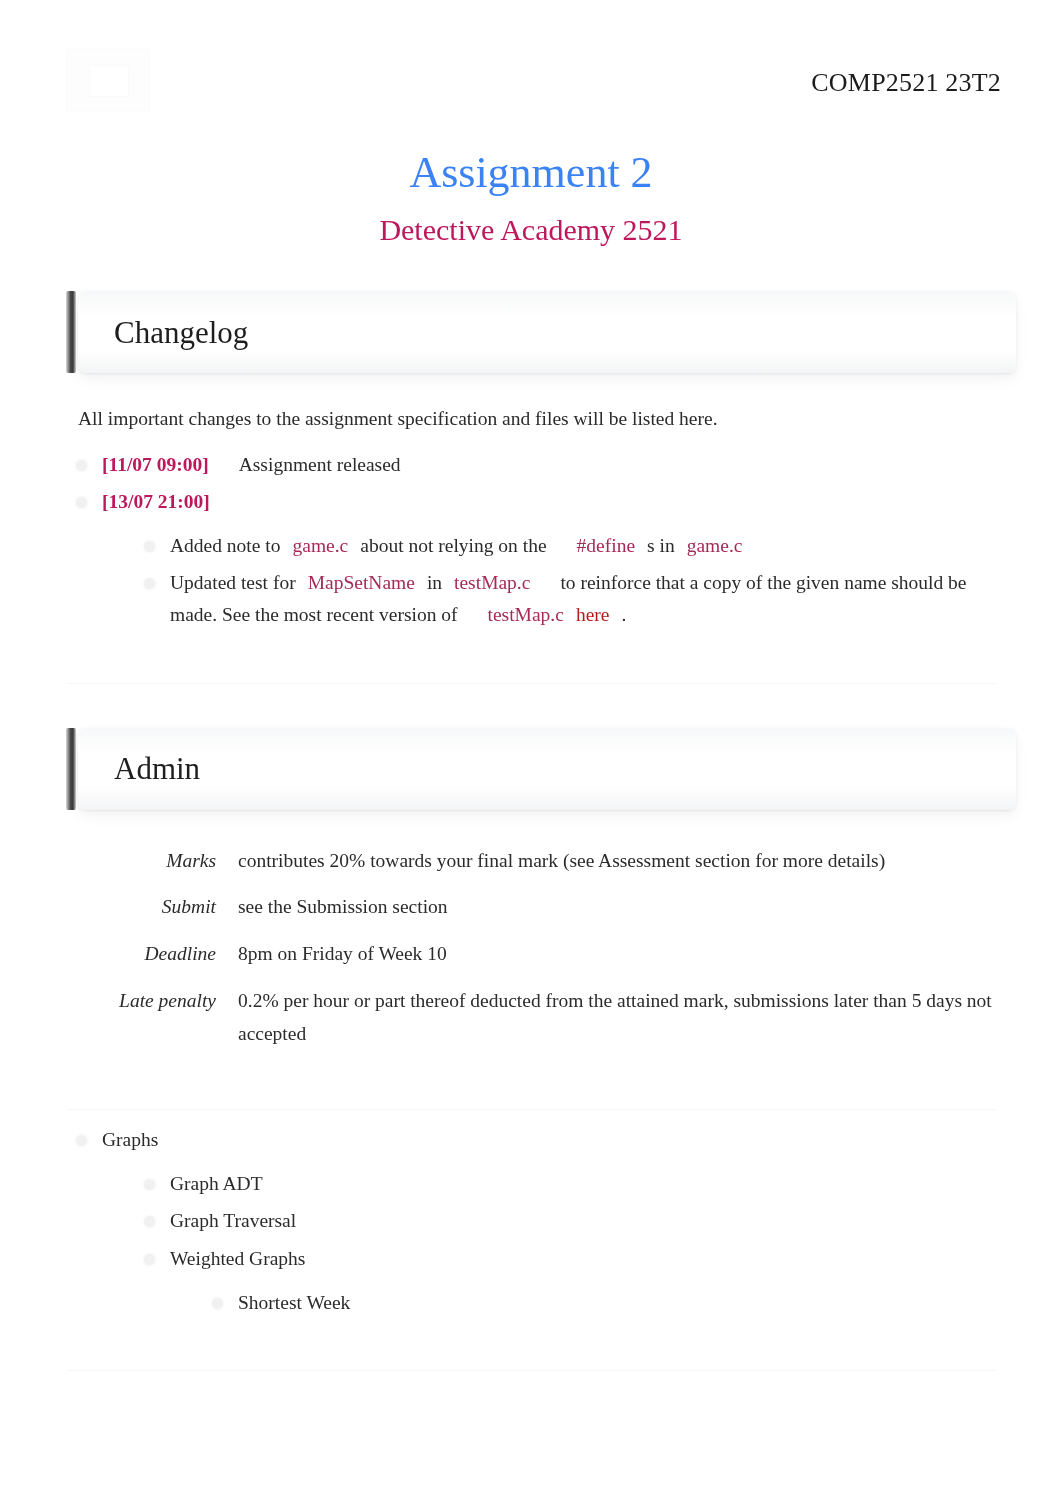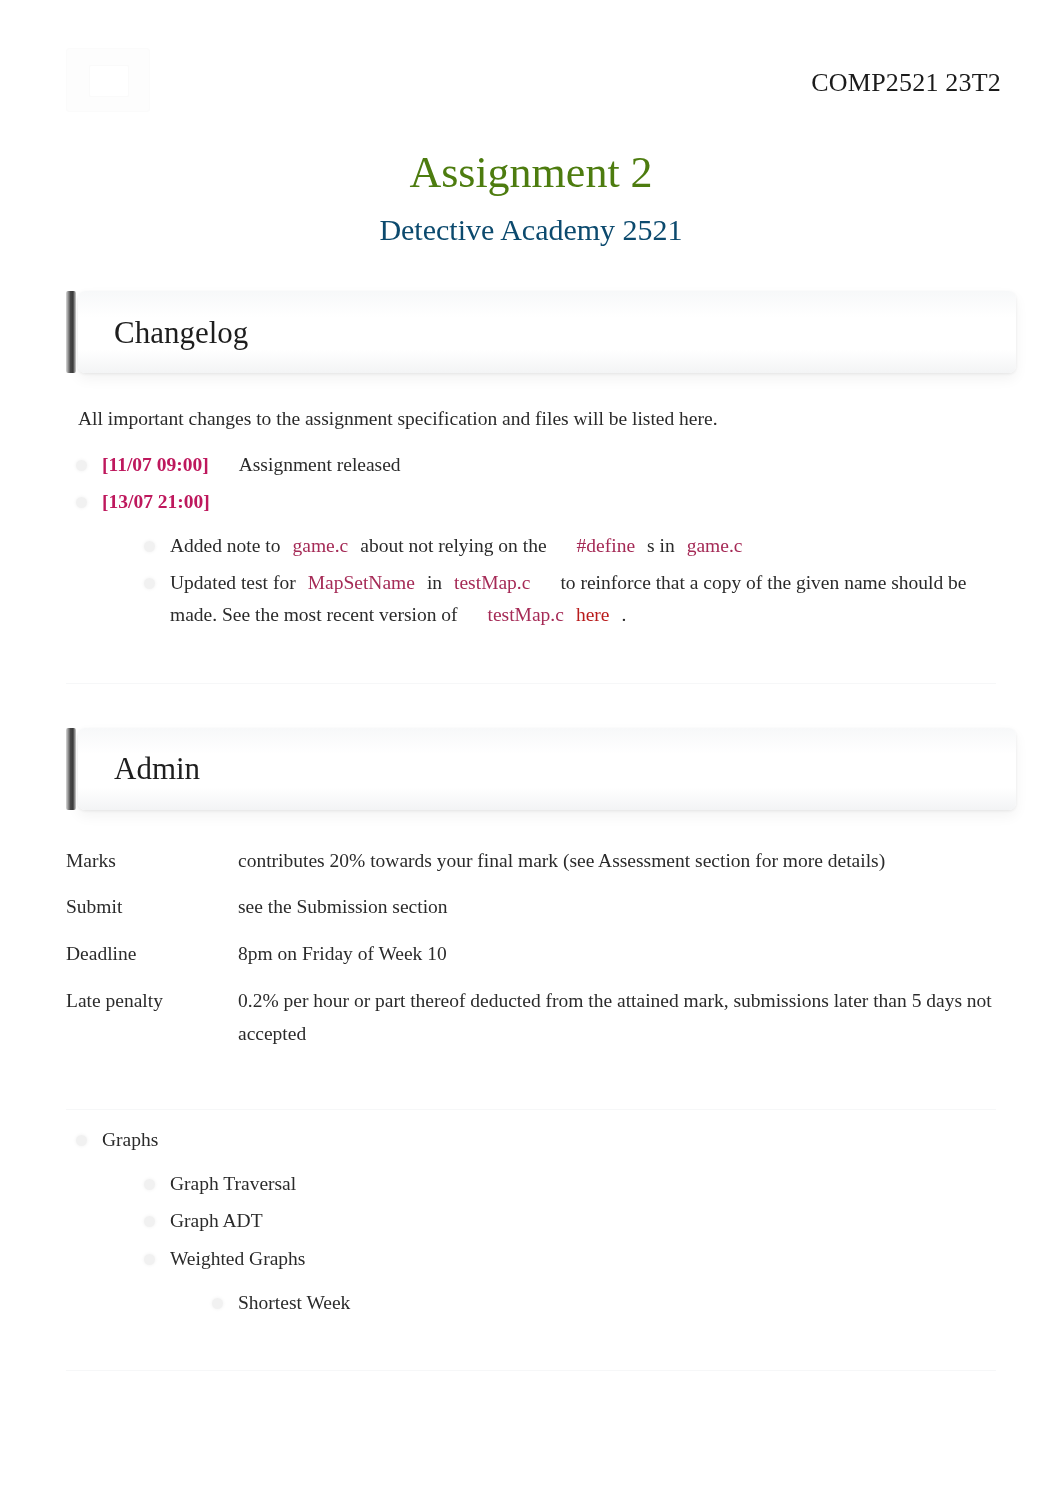--- a/index.html
+++ b/index.html
@@ -62,28 +62,28 @@
   
   .title-block {
     margin-top: 38px;
     text-align: center;
   }
   .doc-title {
     font-size: 44px;
     font-weight: normal;
     margin: 0;
     line-height: 1.15;
-    color: #4d7c0f;
+    color: #3b82f6;
   }
   .doc-subtitle {
     font-size: 30px;
     font-weight: normal;
     margin: 14px 0 0 0;
     line-height: 1.15;
-    color: #0c4a6e;
+    color: #be185d;
   }
 
   
   .section {
     margin-top: 44px;
     padding: 0 57px 0 66px;
   }
   .section-header {
     position: relative;
     height: 82px;
@@ -181,25 +181,26 @@
     border-collapse: collapse;
     width: 100%;
   }
   table.admin-table td {
     vertical-align: top;
     padding: 7px 0;
     font-size: 19.5px;
     line-height: 1.68;
   }
   table.admin-table td.label {
-    text-align: left;
+    text-align: right;
     white-space: nowrap;
     width: 150px;
     padding-right: 22px;
     color: #2b2b2b;
+    font-style: italic;
   }
   table.admin-table td.value {
     text-align: left;
     color: #2b2b2b;
   }
 
   
   .divider {
     margin: 52px 66px 0 66px;
     height: 1px;
@@ -285,24 +286,24 @@
 
   <div class="divider"></div>
 
 
   <div class="section-body">
     <ul class="doc-list">
       <li>
         <span>Graphs</span>
         <ul class="doc-list">
           <li>
+            <span>Graph ADT</span>
+          </li>
+          <li>
             <span>Graph Traversal</span>
-          </li>
-          <li>
-            <span>Graph ADT</span>
           </li>
           <li>
             <span>Weighted Graphs</span>
             <ul class="doc-list">
               <li>
                 <span>Shortest Week</span>
               </li>
             </ul>
           </li>
         </ul>

